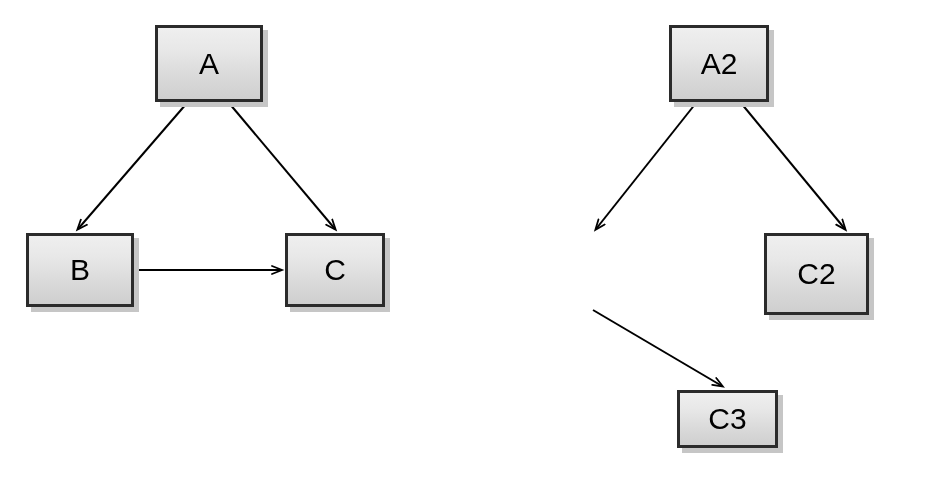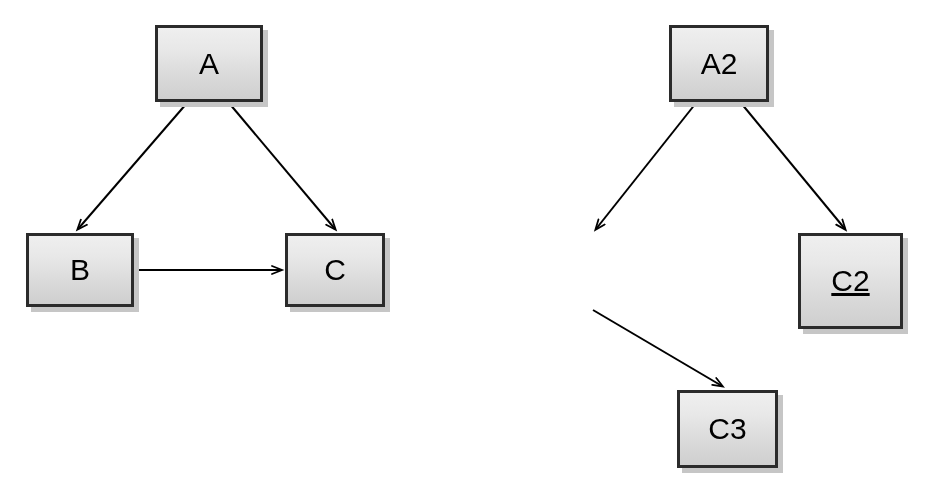--- a/index.html
+++ b/index.html
@@ -79,21 +79,21 @@
 
   <div class="node" style="left:285px; top:233px; width:100px; height:74px;">
     <span class="node-label">C</span>
   </div>
 
   <div class="node" style="left:669px; top:25px; width:100px; height:77px;">
     <span class="node-label">A2</span>
   </div>
 
 
-  <div class="node" style="left:798px; top:233px; width:105px; height:96px;text-decoration:underline;">
+  <div class="node" style="left:764px; top:233px; width:105px; height:82px;">
     <span class="node-label">C2</span>
   </div>
 
-  <div class="node" style="left:677px; top:390px; width:101px; height:78px;">
+  <div class="node" style="left:677px; top:390px; width:101px; height:58px;">
     <span class="node-label">C3</span>
   </div>
 
 </div>
 
 </body></html>

